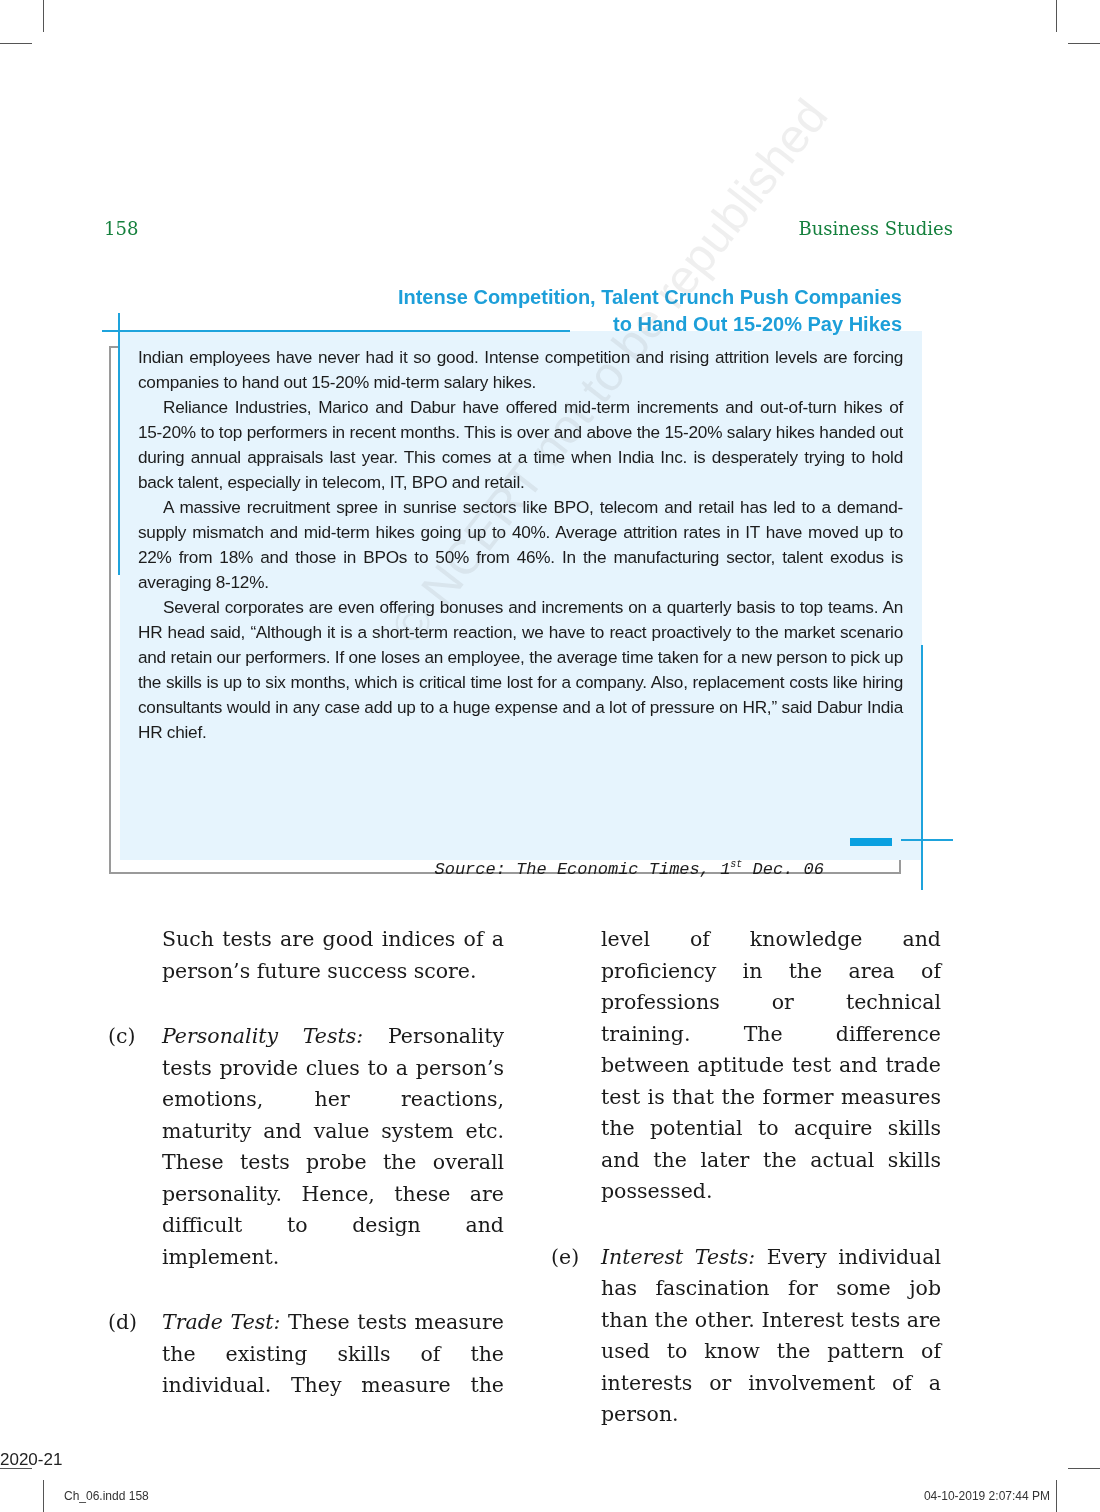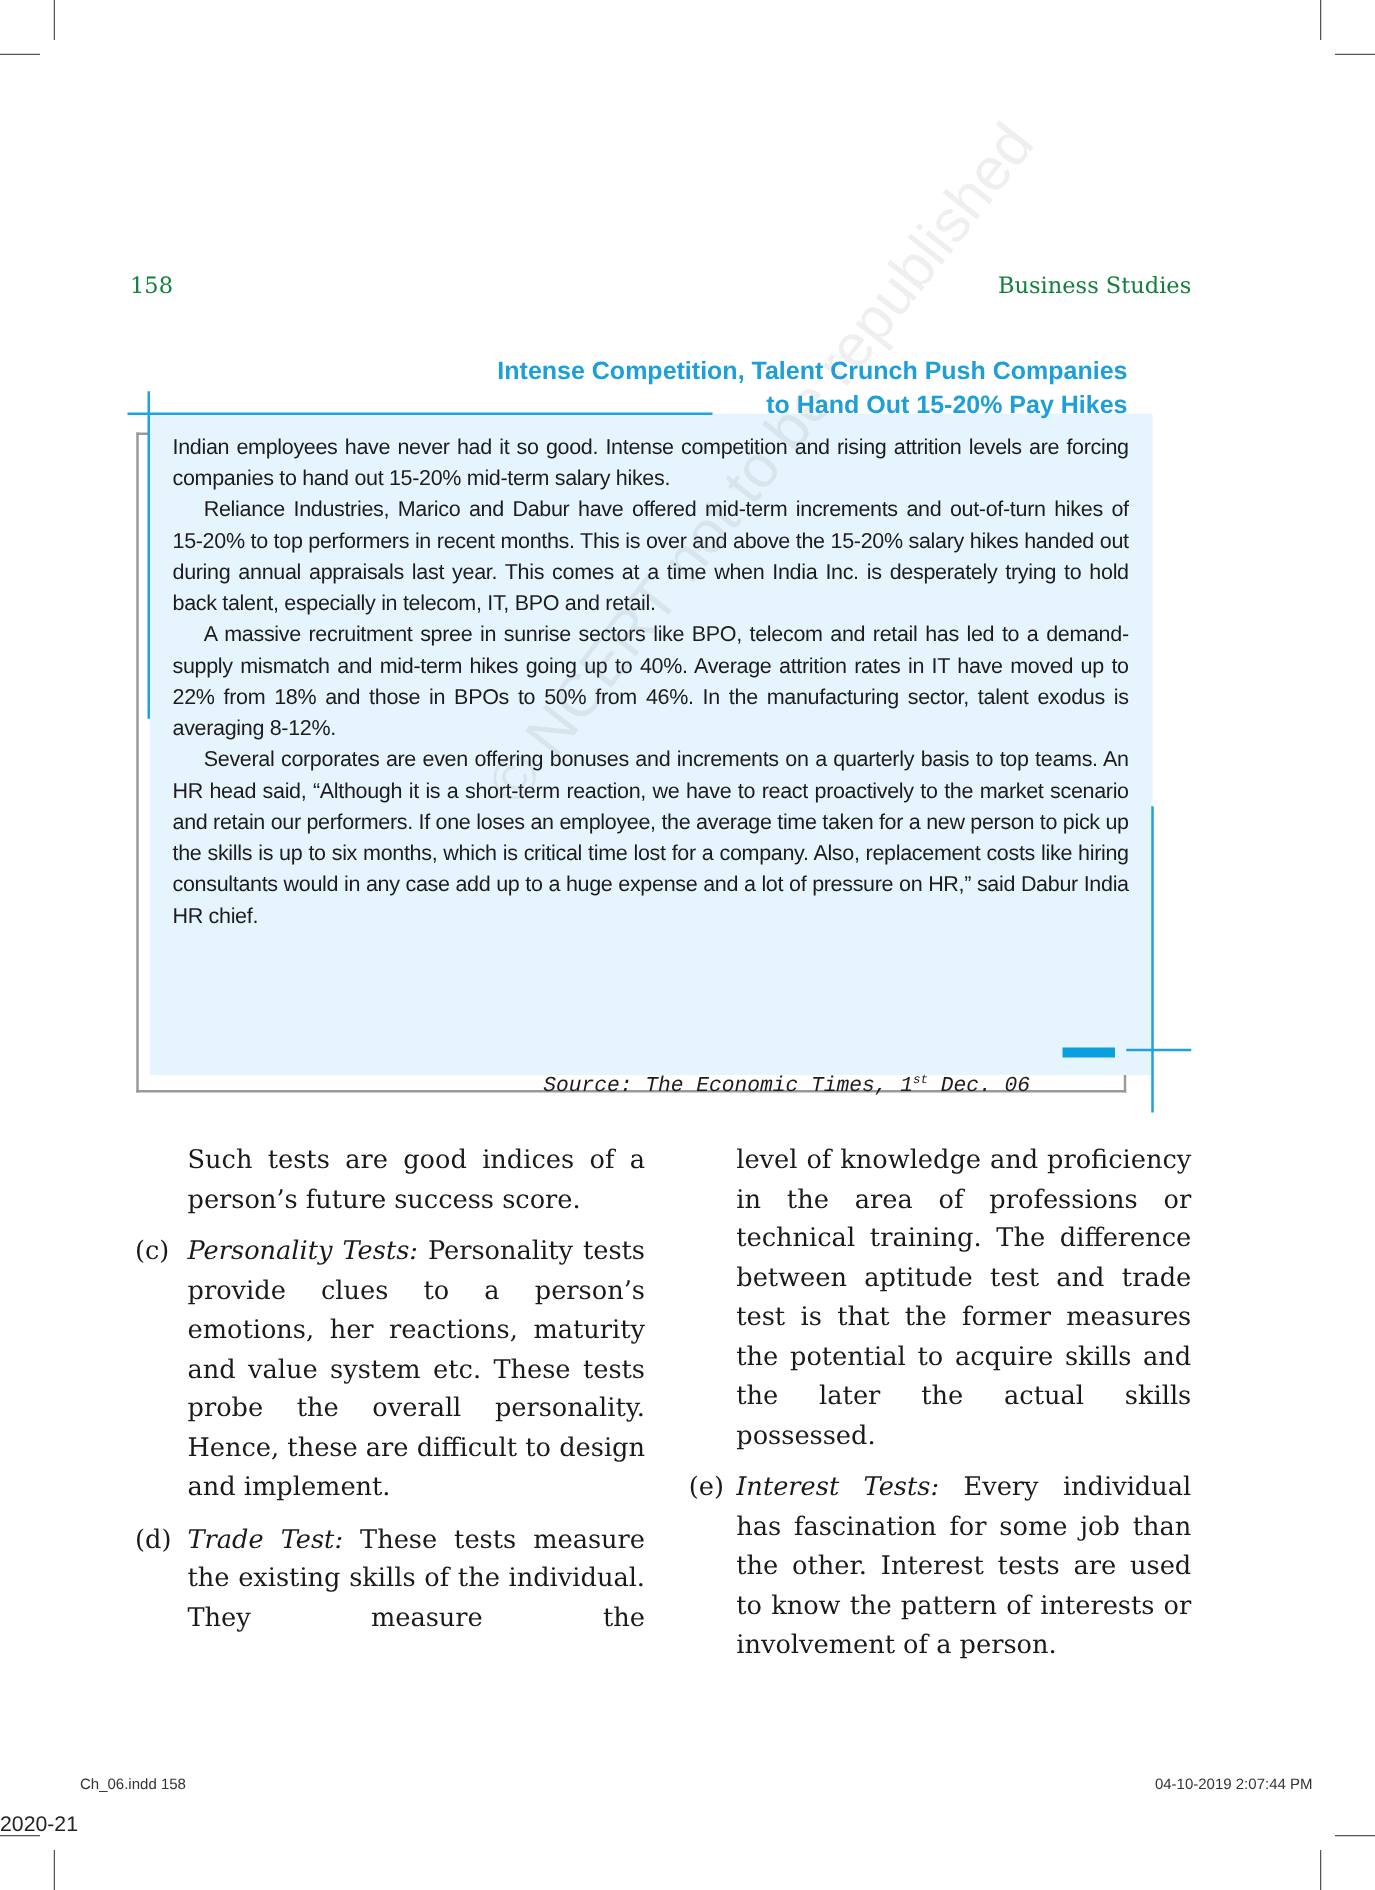--- a/index.html
+++ b/index.html
@@ -33,32 +33,32 @@
                 font-style: italic; font-size: 17px; color: #1c1c1c; margin-top: 32px; }
   .box-source sup { font-size: 10px; }
 
   .watermark { position: absolute; left: 380px; top: 620px; width: 380px; transform: rotate(-52deg); transform-origin: left top;
                font-family: "Liberation Sans", sans-serif; font-size: 48px; color: rgba(120,120,120,0.12); white-space: nowrap; }
 
   
   .col { position: absolute; top: 912px; font-family: "DejaVu Serif", serif; font-size: 20.5px; line-height: 31.5px; color: #1a1a1a; }
   .col-left { left: 108px; width: 408px; }
   .col-right { left: 551px; width: 402px; }
-  .col p { margin: 0; text-align: justify; }
+  .col p { margin: 12px; text-align: justify; }
   .item { position: relative; padding-left: 42px; margin: 0; }
   .item .lbl { position: absolute; left: 0; top: 0; }
   .item p { text-align: justify; }
   .gap { height: 10px; }
   .col-left .item { padding-left: 42px; }
   .col-right .item { padding-left: 38px; }
   em { }
 
   .year { position: absolute; top: 1450px; left: 0; width: 1100px; text-align: left;
           font-family: "Liberation Sans", sans-serif; font-size: 17px; color: #222; }
-  .slug { position: absolute; top: 1420px; font-family: "Liberation Sans", sans-serif; font-size: 12px; color: #333; }
+  .slug { position: absolute; top: 1489px; font-family: "Liberation Sans", sans-serif; font-size: 12px; color: #333; }
   #slug-file { left: 64px; }
   #slug-date { right: 50px; }
 </style>
 </head>
 <body>
 
 <div class="crop" style="left:43px;top:0;width:1px;height:32px;"></div>
 <div class="crop" style="left:1056px;top:0;width:1px;height:32px;"></div>
 <div class="crop" style="left:0;top:43px;width:32px;height:1px;"></div>
 <div class="crop" style="left:1068px;top:43px;width:32px;height:1px;"></div>

